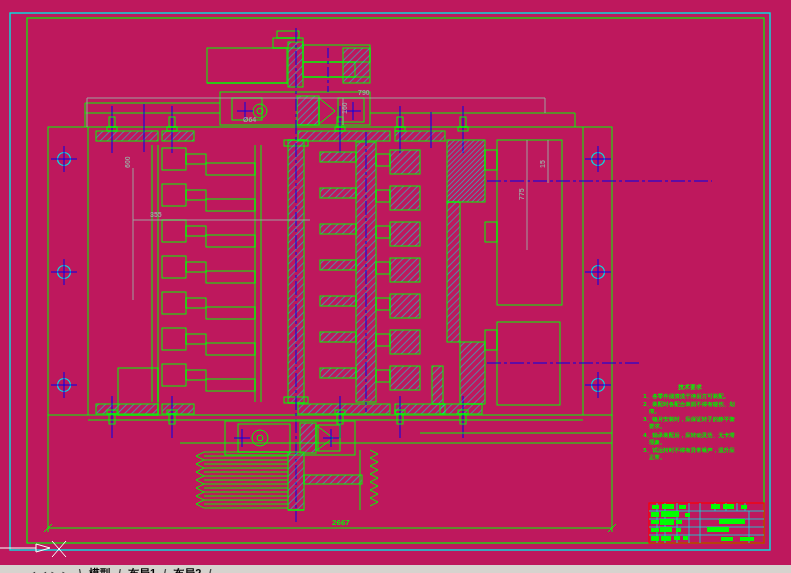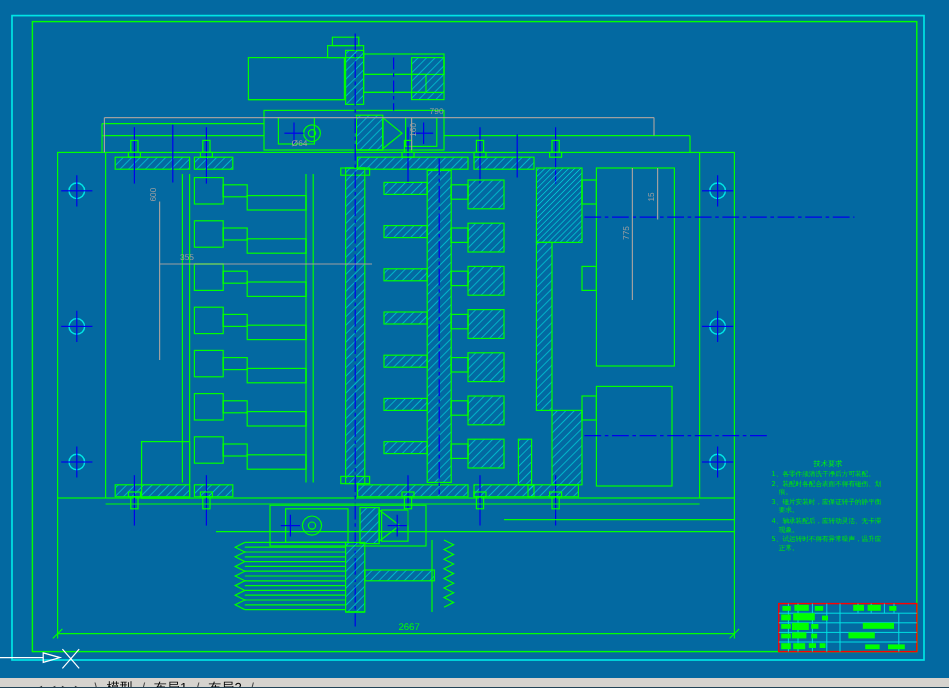--- a/index.html
+++ b/index.html
@@ -1,17 +1,17 @@
 <!DOCTYPE html>
 <html><head>
 <meta charset="utf-8">
 <style>
   html,body{margin:0;padding:0;background:#000;}
-  .screen{position:relative;width:791px;height:573px;background:#0369a1;overflow:hidden;
-          font-family:"Liberation Sans","DejaVu Sans",sans-serif;}
+  .screen{position:relative;width:791px;height:573px;background:#be185d;overflow:hidden;
+          font-family:"Liberation Sans","DejaVu Sans",sans-serif;font-weight:bold;}
   svg{position:absolute;left:0;top:0;}
   .notes{position:absolute;left:643px;top:383px;width:94px;color:#00ee00;
          font-size:5.5px;line-height:1.3;font-family:"DejaVu Sans",sans-serif;}
   .notes .nt{text-align:center;font-size:6px;margin-bottom:2px;color:#00ff00;}
   .notes .ni{padding-left:6px;text-indent:-6px;margin:0 0 1px 0;}
   .statusbar{position:absolute;left:0;top:565px;width:791px;height:8px;background:#d6d3ce;
              overflow:hidden;color:#000;}
   .sb-inner{position:absolute;left:0;top:1px;white-space:nowrap;font-size:11px;}
   .navbtns{display:inline-block;margin-left:28px;letter-spacing:2px;font-size:9px;color:#333;}
   .tabsep{color:#444;margin:0 4px;}

